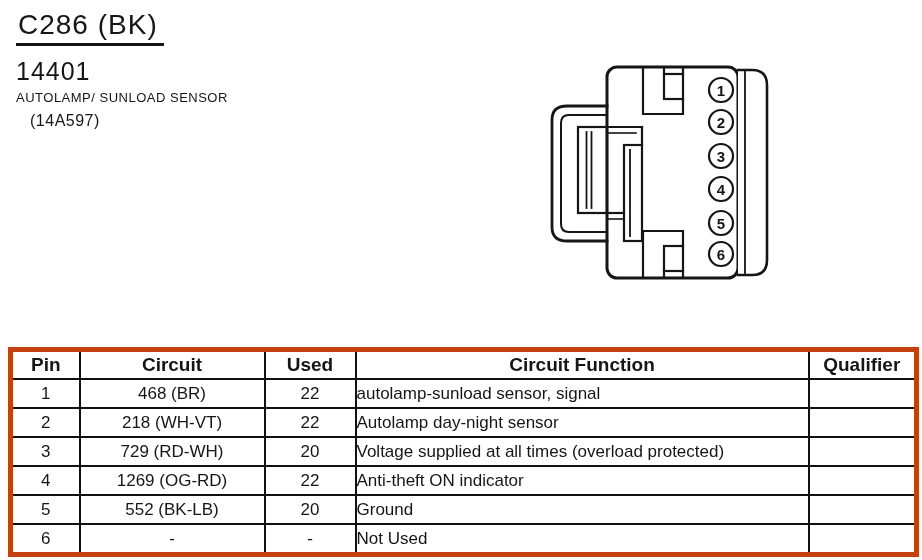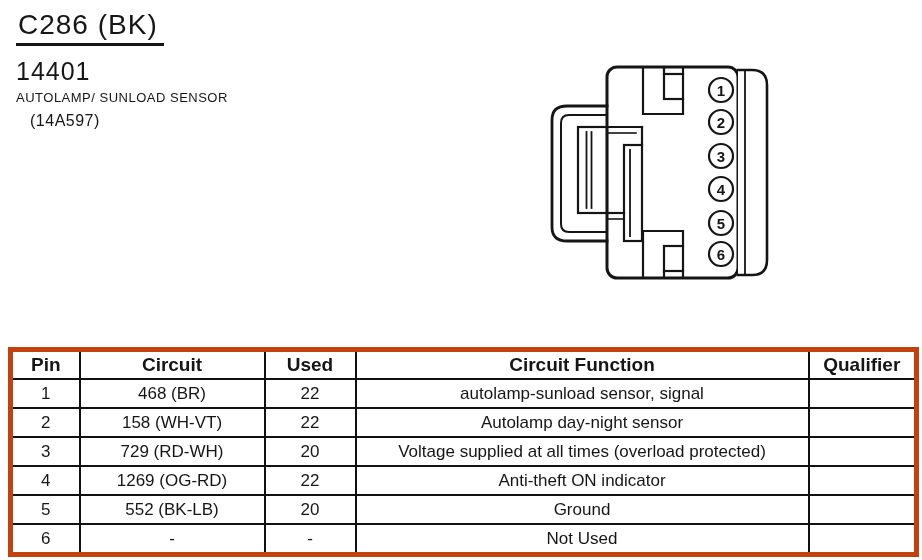--- a/index.html
+++ b/index.html
@@ -23,21 +23,21 @@
     left:8px;top:347px;width:906px;border-collapse:collapse;table-layout:fixed;
     border:5px solid #c2410c;
   }
   #pinout th,#pinout td{
     border:2.5px solid #111;overflow:hidden;white-space:nowrap;
     vertical-align:middle;background:#fff;
   }
   #pinout th{height:26px;font-size:19px;font-weight:bold;text-align:center;padding:0;}
   #pinout td{height:27px;font-size:17px;padding:0;}
   td.c{text-align:center;}
-  td.l{text-align:center;padding-left:4px;}
+  td.l{text-align:left;padding-left:4px;}
 </style>
 </head>
 <body>
 
 <div class="abs" id="connector-id">C286 (BK)</div>
 <div class="abs" id="part-number">14401</div>
 <div class="abs" id="component-name">AUTOLAMP/ SUNLOAD SENSOR</div>
 <div class="abs" id="base-part">(14A597)</div>
 
 <svg class="abs" id="diagram" viewBox="0 0 248 248">
@@ -122,21 +122,21 @@
   <tbody id="pinout-body">
       <tr>
         <td class="c">1</td>
         <td class="c">468 (BR)</td>
         <td class="c">22</td>
         <td class="l">autolamp-sunload sensor, signal</td>
         <td class="c"></td>
       </tr>
       <tr>
         <td class="c">2</td>
-        <td class="c">158 (WH-VT)</td>
+        <td class="c">218 (WH-VT)</td>
         <td class="c">22</td>
         <td class="l">Autolamp day-night sensor</td>
         <td class="c"></td>
       </tr>
       <tr>
         <td class="c">3</td>
         <td class="c">729 (RD-WH)</td>
         <td class="c">20</td>
         <td class="l">Voltage supplied at all times (overload protected)</td>
         <td class="c"></td>

